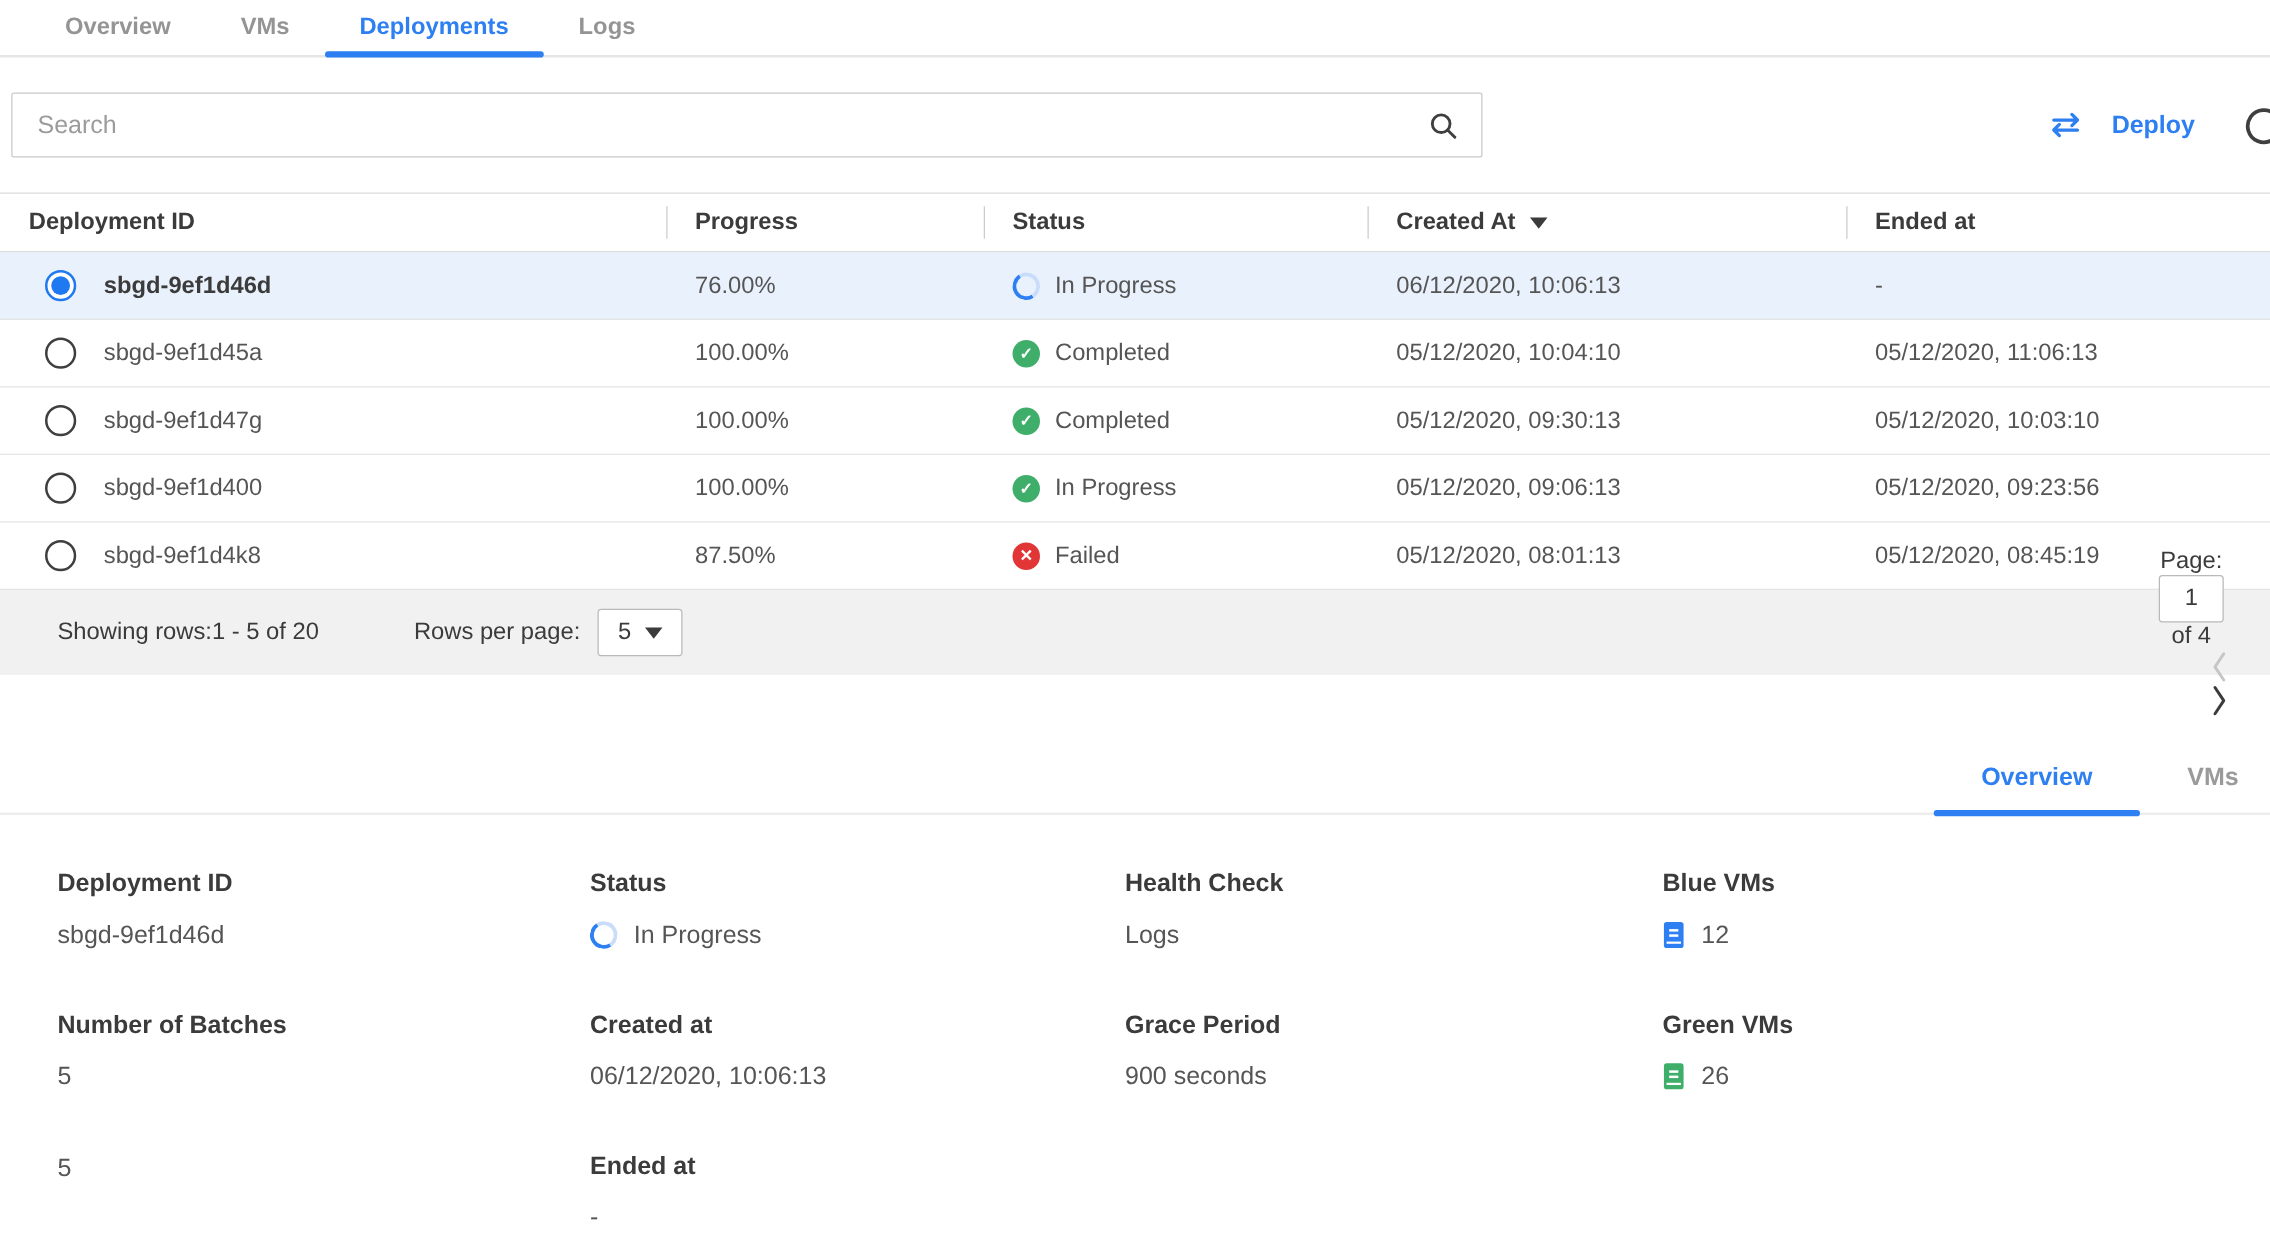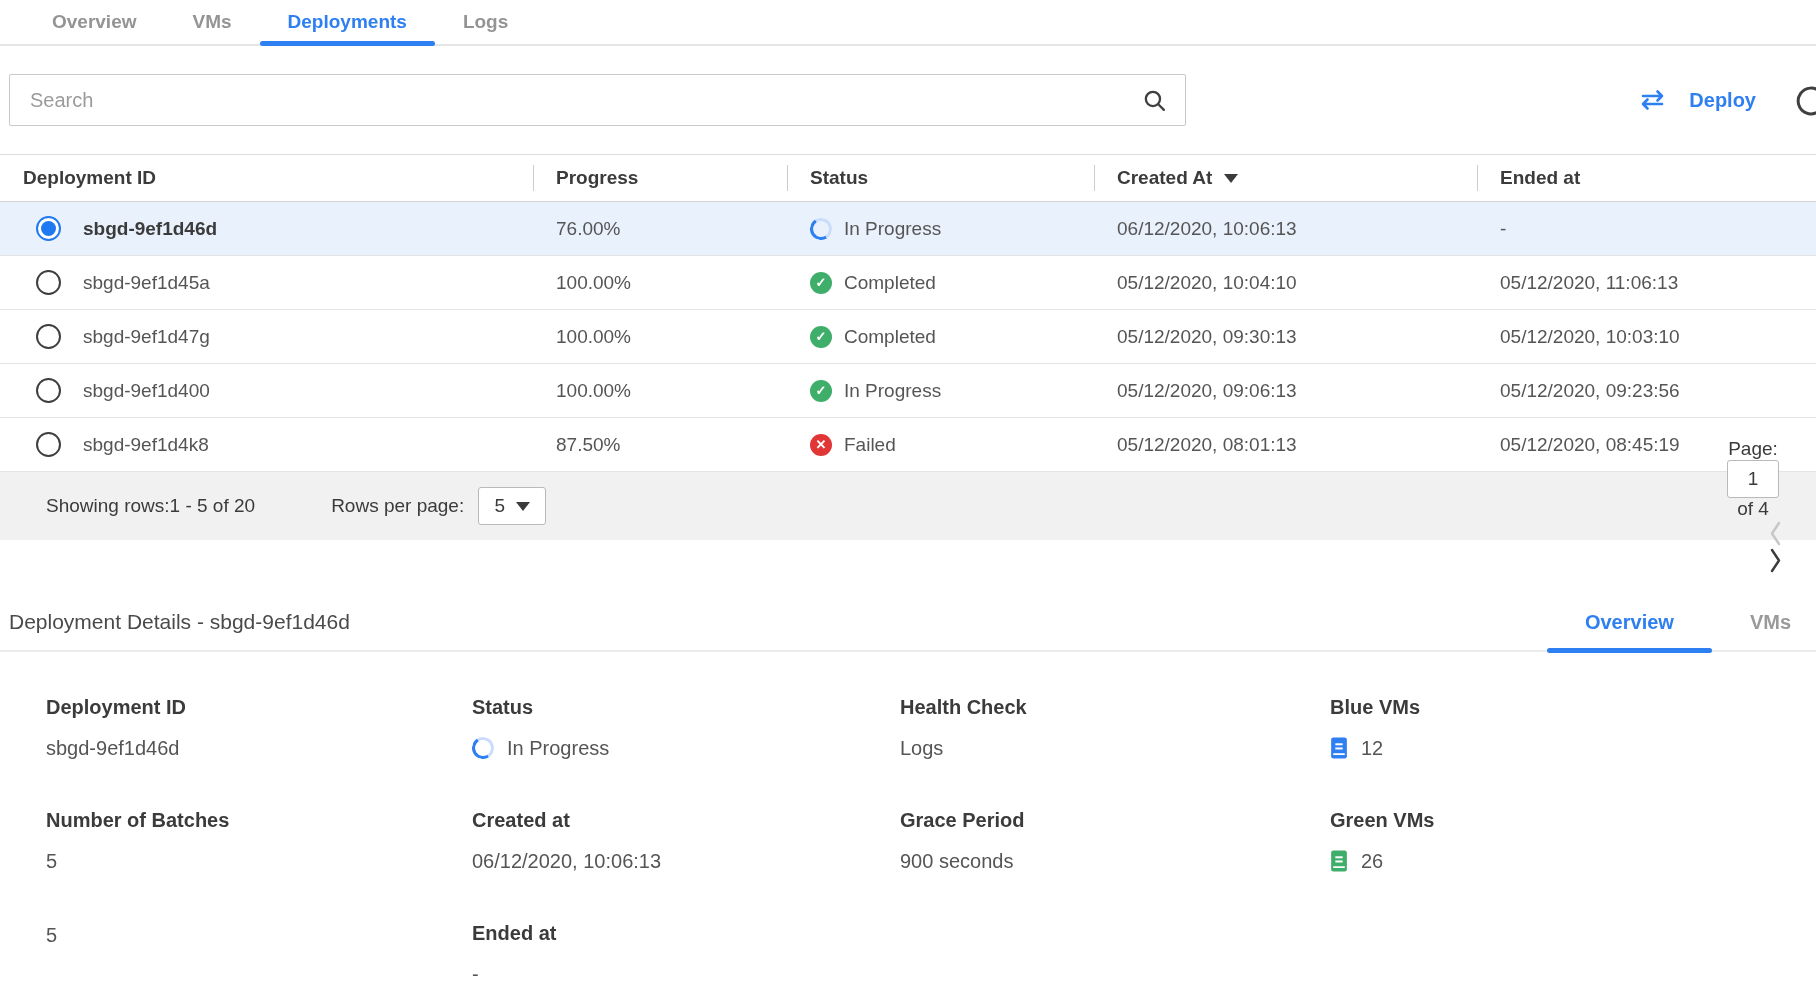--- a/index.html
+++ b/index.html
@@ -282,21 +282,20 @@
         <svg width="15" height="27" viewBox="0 0 15 27" fill="none" stroke-width="2.4" stroke-linecap="round" stroke-linejoin="round">
             <polyline points="4,3 11,13.5 4,24"></polyline>
           </svg>
       </button>
     </div>
   </div>
 </div>
 
 <div class="details">
   <div class="details-header">
-    <span class="details-title">Deployment Details - sbgd-9ef1d46d</span>
     <div class="detail-tabs">
       <div class="dtab" data-active="true">
           <span>Overview</span>
         </div>
       <div class="dtab" data-active="false">
           <span>VMs</span>
         </div>
     </div>
   </div>
 

